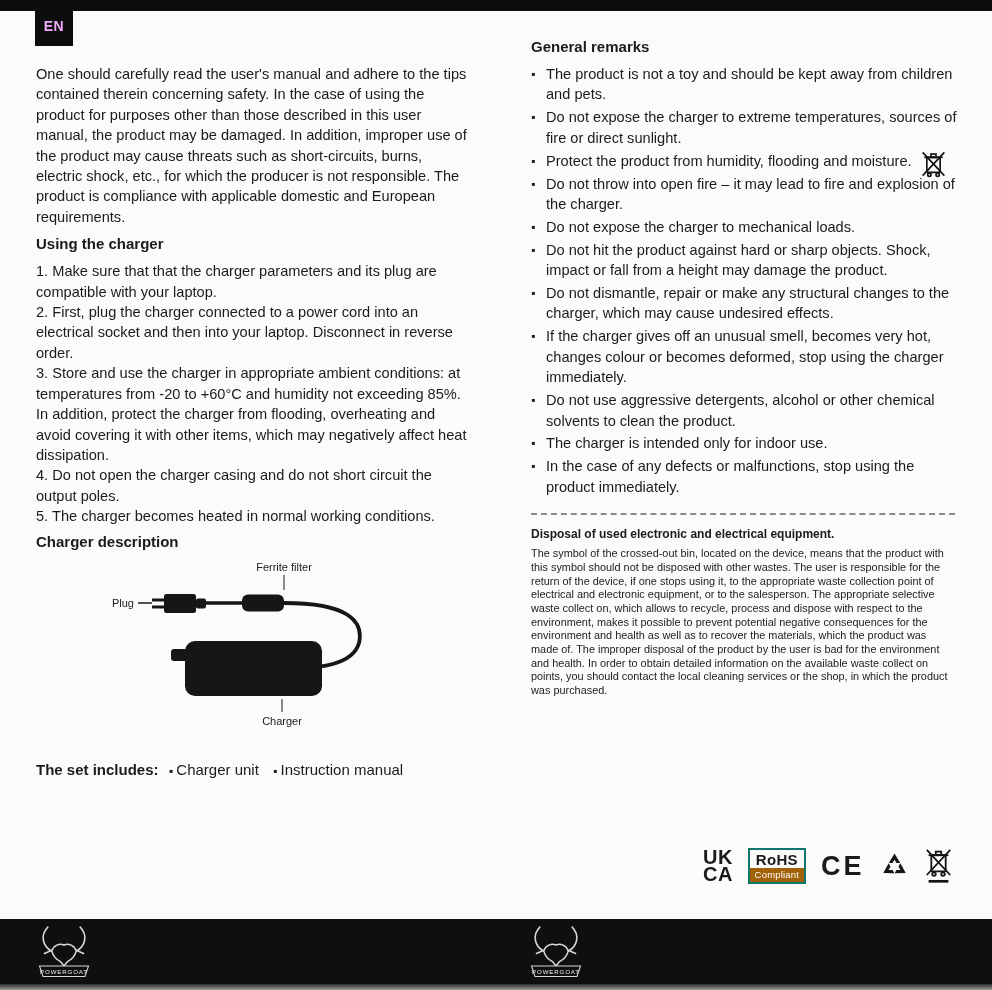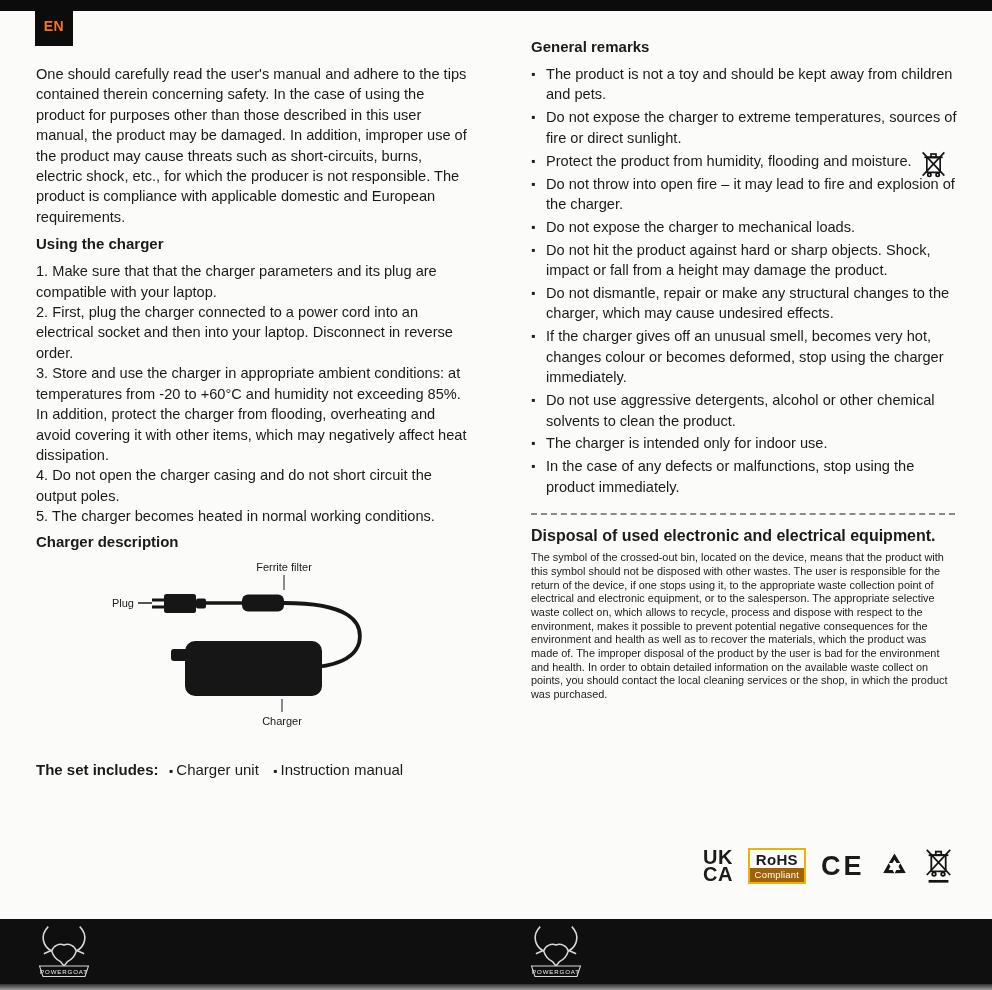--- a/index.html
+++ b/index.html
@@ -5,47 +5,47 @@
   html,body{margin:0;padding:0;}
   body{
     width:992px;height:990px;position:relative;overflow:hidden;
     background:#fbfbfa;color:#1b1b1b;
     font-family:"Liberation Sans","DejaVu Sans",sans-serif;
     -webkit-font-smoothing:antialiased;
   }
   .top-bar{position:absolute;top:0;left:0;width:100%;height:11px;background:#0c0c0c;}
   .en-badge{
     position:absolute;top:5px;left:35px;width:38px;height:41px;background:#0c0c0c;
-    color:#f97316;font-size:14px;font-weight:bold;display:flex;align-items:center;justify-content:center;
+    color:#f0abfc;font-size:14px;font-weight:bold;display:flex;align-items:center;justify-content:center;
     letter-spacing:.5px;
   }
   .col-left{position:absolute;left:36px;top:64px;width:433px;}
   .col-right{position:absolute;left:531px;top:38px;width:430px;}
   h2.sec{font-size:15px;font-weight:bold;margin:0 0 9px;}
   .mt{margin-top:13px;}
   p.body{font-size:14.6px;line-height:20.4px;margin:0 0 8px;}
   p.step{font-size:14.6px;line-height:20.4px;margin:0;}
   .steps{margin:0 0 6px;}
   ul.bullets{list-style:none;margin:0;padding:0;}
   ul.bullets li{
     position:relative;padding-left:15px;margin:0 0 2.5px;
     font-size:14.6px;line-height:20.4px;
   }
   ul.bullets li::before{content:"▪";position:absolute;left:0;top:0;font-size:12px;}
   .divider{border:none;border-top:2px dashed #8a8a8a;margin:16px 0 12px;width:424px;}
-  .disposal-title{font-size:16px;font-weight:bold;margin:0 0 6px;}
+  .disposal-title{font-size:12px;font-weight:bold;margin:0 0 6px;}
   .disposal-body{font-size:10.9px;line-height:13.7px;margin:0;color:#222;width:424px;}
   .diagram-wrap{margin:2px 0 6px;}
   .set-line{font-size:15px;margin-top:6px;}
   .set-label{font-weight:bold;margin-right:6px;}
   .set-item{margin-right:10px;}
   .set-item::before{content:"▪ ";font-size:12px;}
   .marks-row{position:absolute;left:703px;top:848px;display:flex;align-items:center;gap:15px;}
   .ukca{font-weight:bold;font-size:20px;line-height:17px;letter-spacing:.5px;}
-  .rohs{border:2px solid #eab308;text-align:center;min-width:54px;}
+  .rohs{border:2px solid #0f766e;text-align:center;min-width:54px;}
   .rohs-top{font-size:15px;font-weight:bold;padding:1px 5px 0;letter-spacing:.3px;}
   .rohs-sub{background:#a16207;color:#fff;font-size:9.5px;padding:1px 4px 2px;letter-spacing:.2px;}
   .ce{font-size:27px;font-weight:bold;letter-spacing:3px;}
   .margin-bin{position:absolute;left:921px;top:150px;}
   .footer{position:absolute;left:0;bottom:0;width:100%;height:71px;background:#0f0f0f;}
   .footer::after{content:"";position:absolute;bottom:0;left:0;right:0;height:6px;
     background:linear-gradient(#2e2e2e,#9c9c9c);}
   .goat{position:absolute;top:4px;}
   .goat-1{left:36px;}
   .goat-2{left:528px;}

